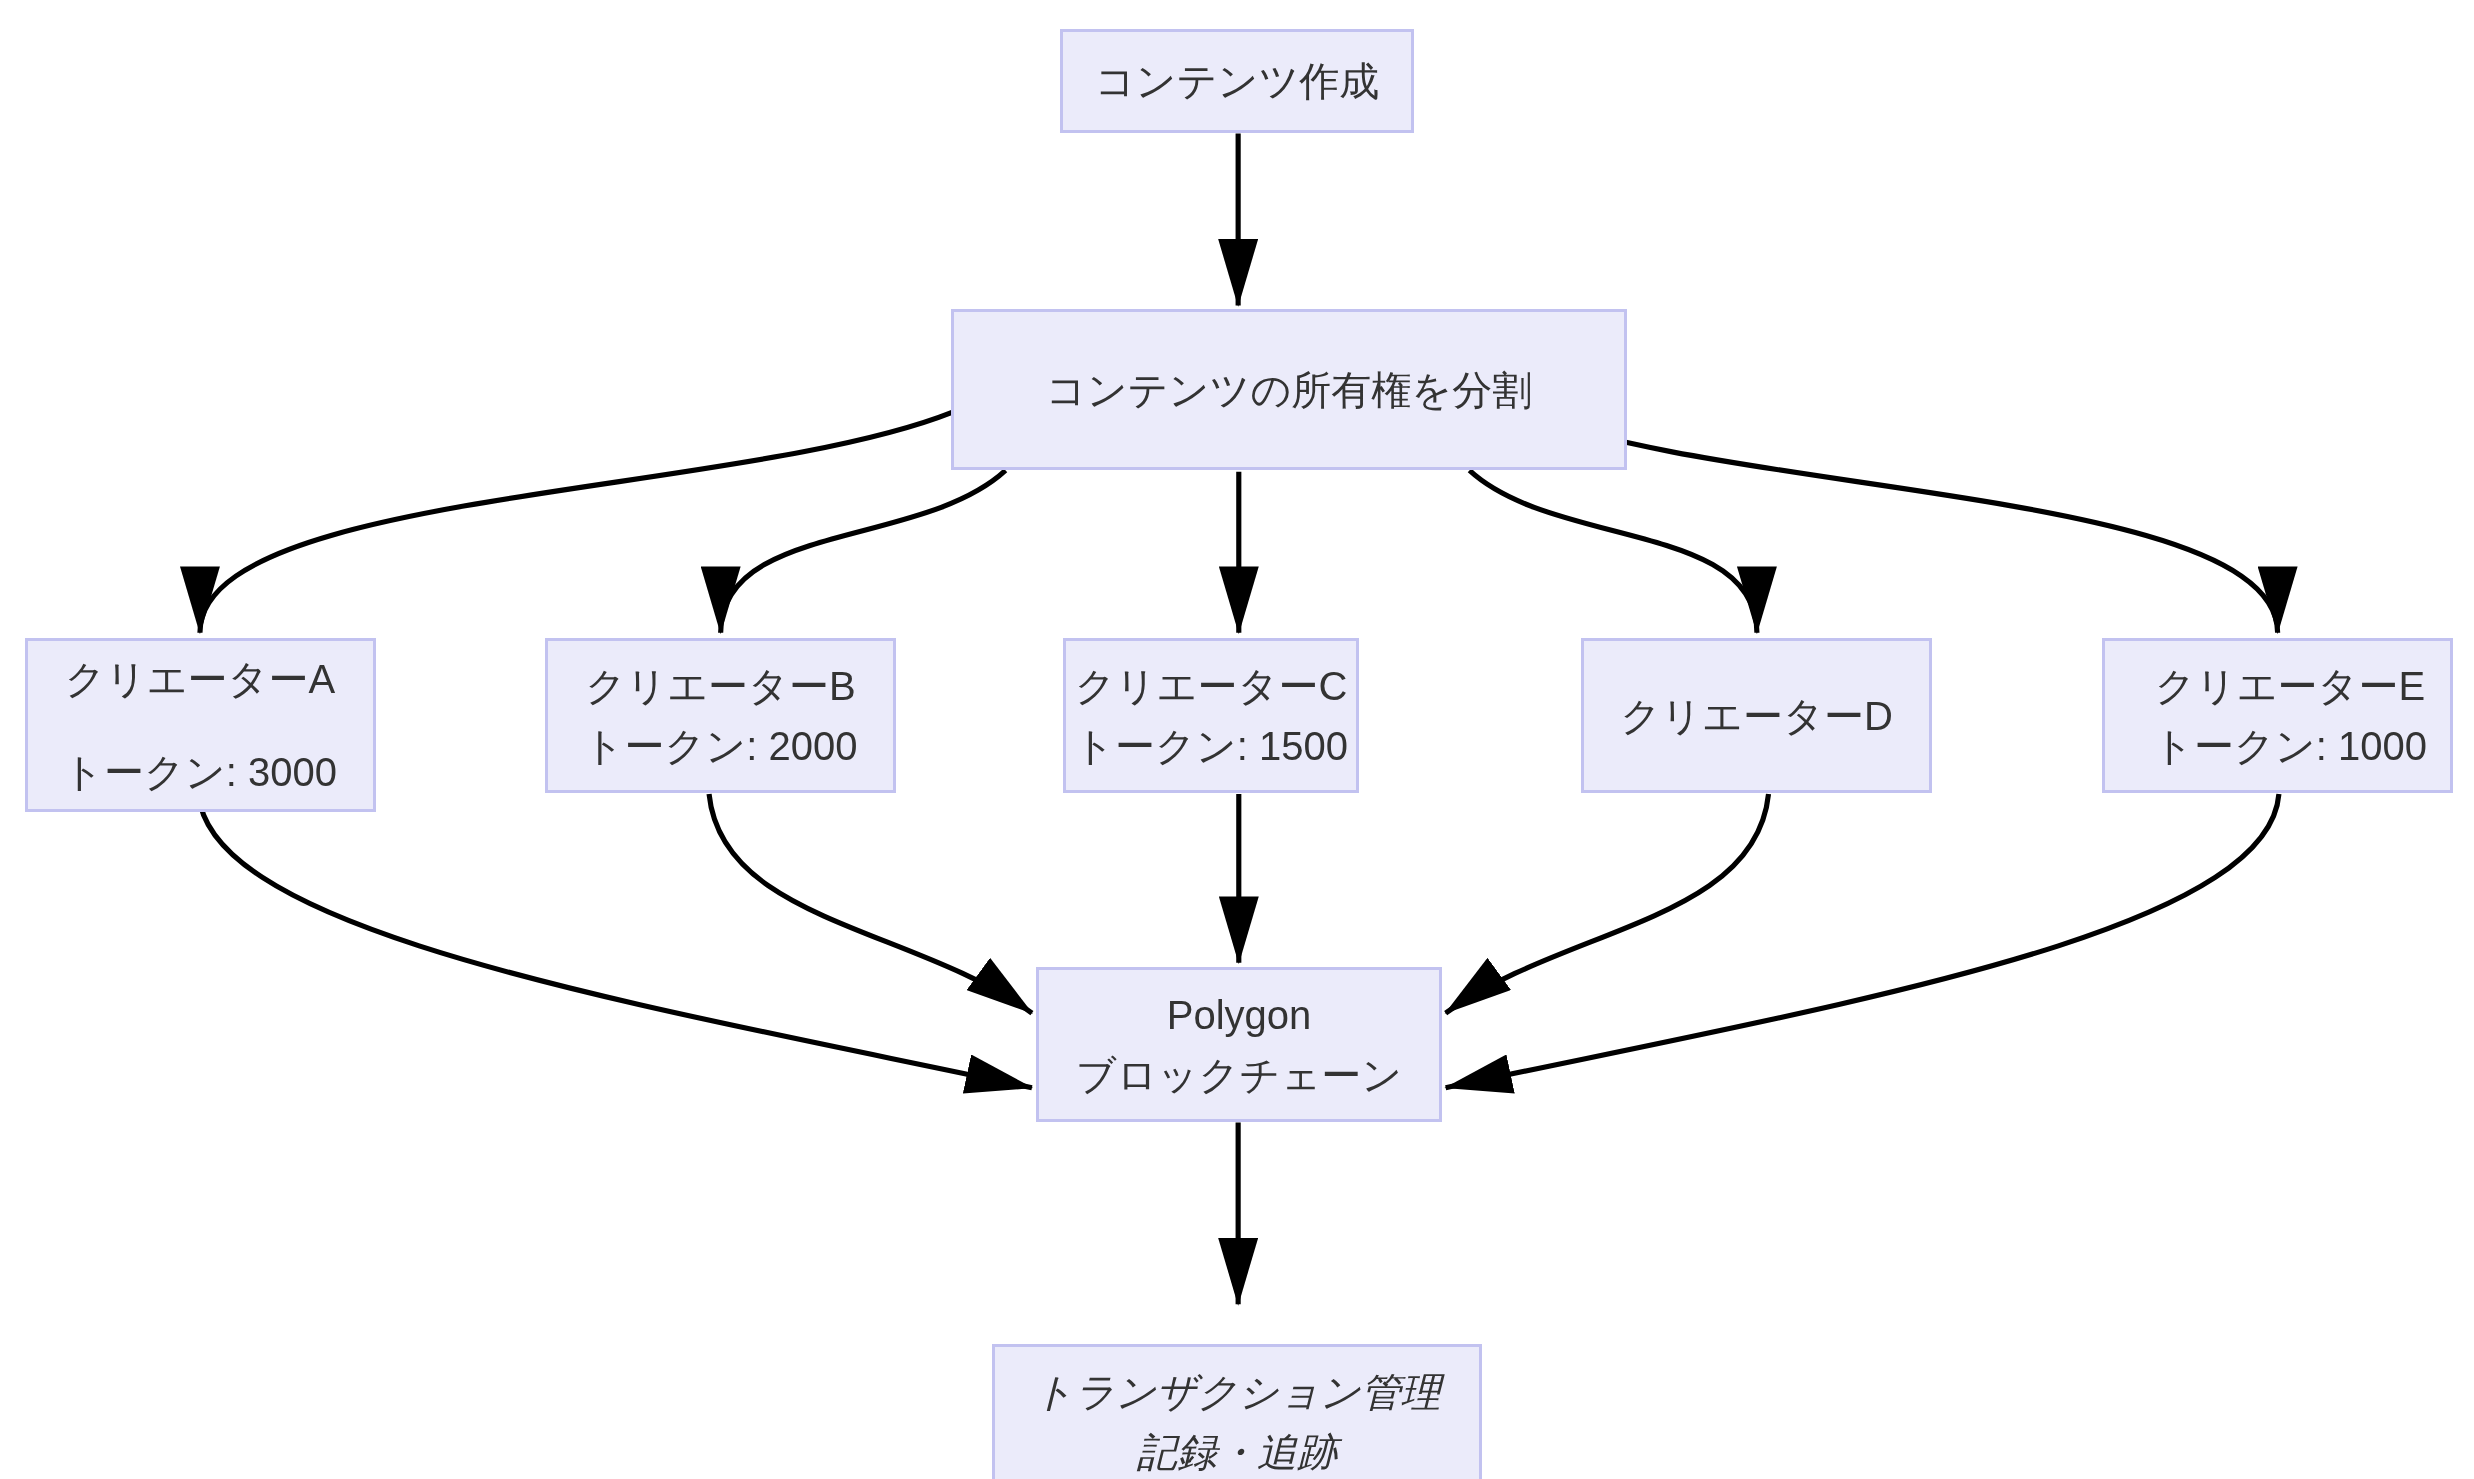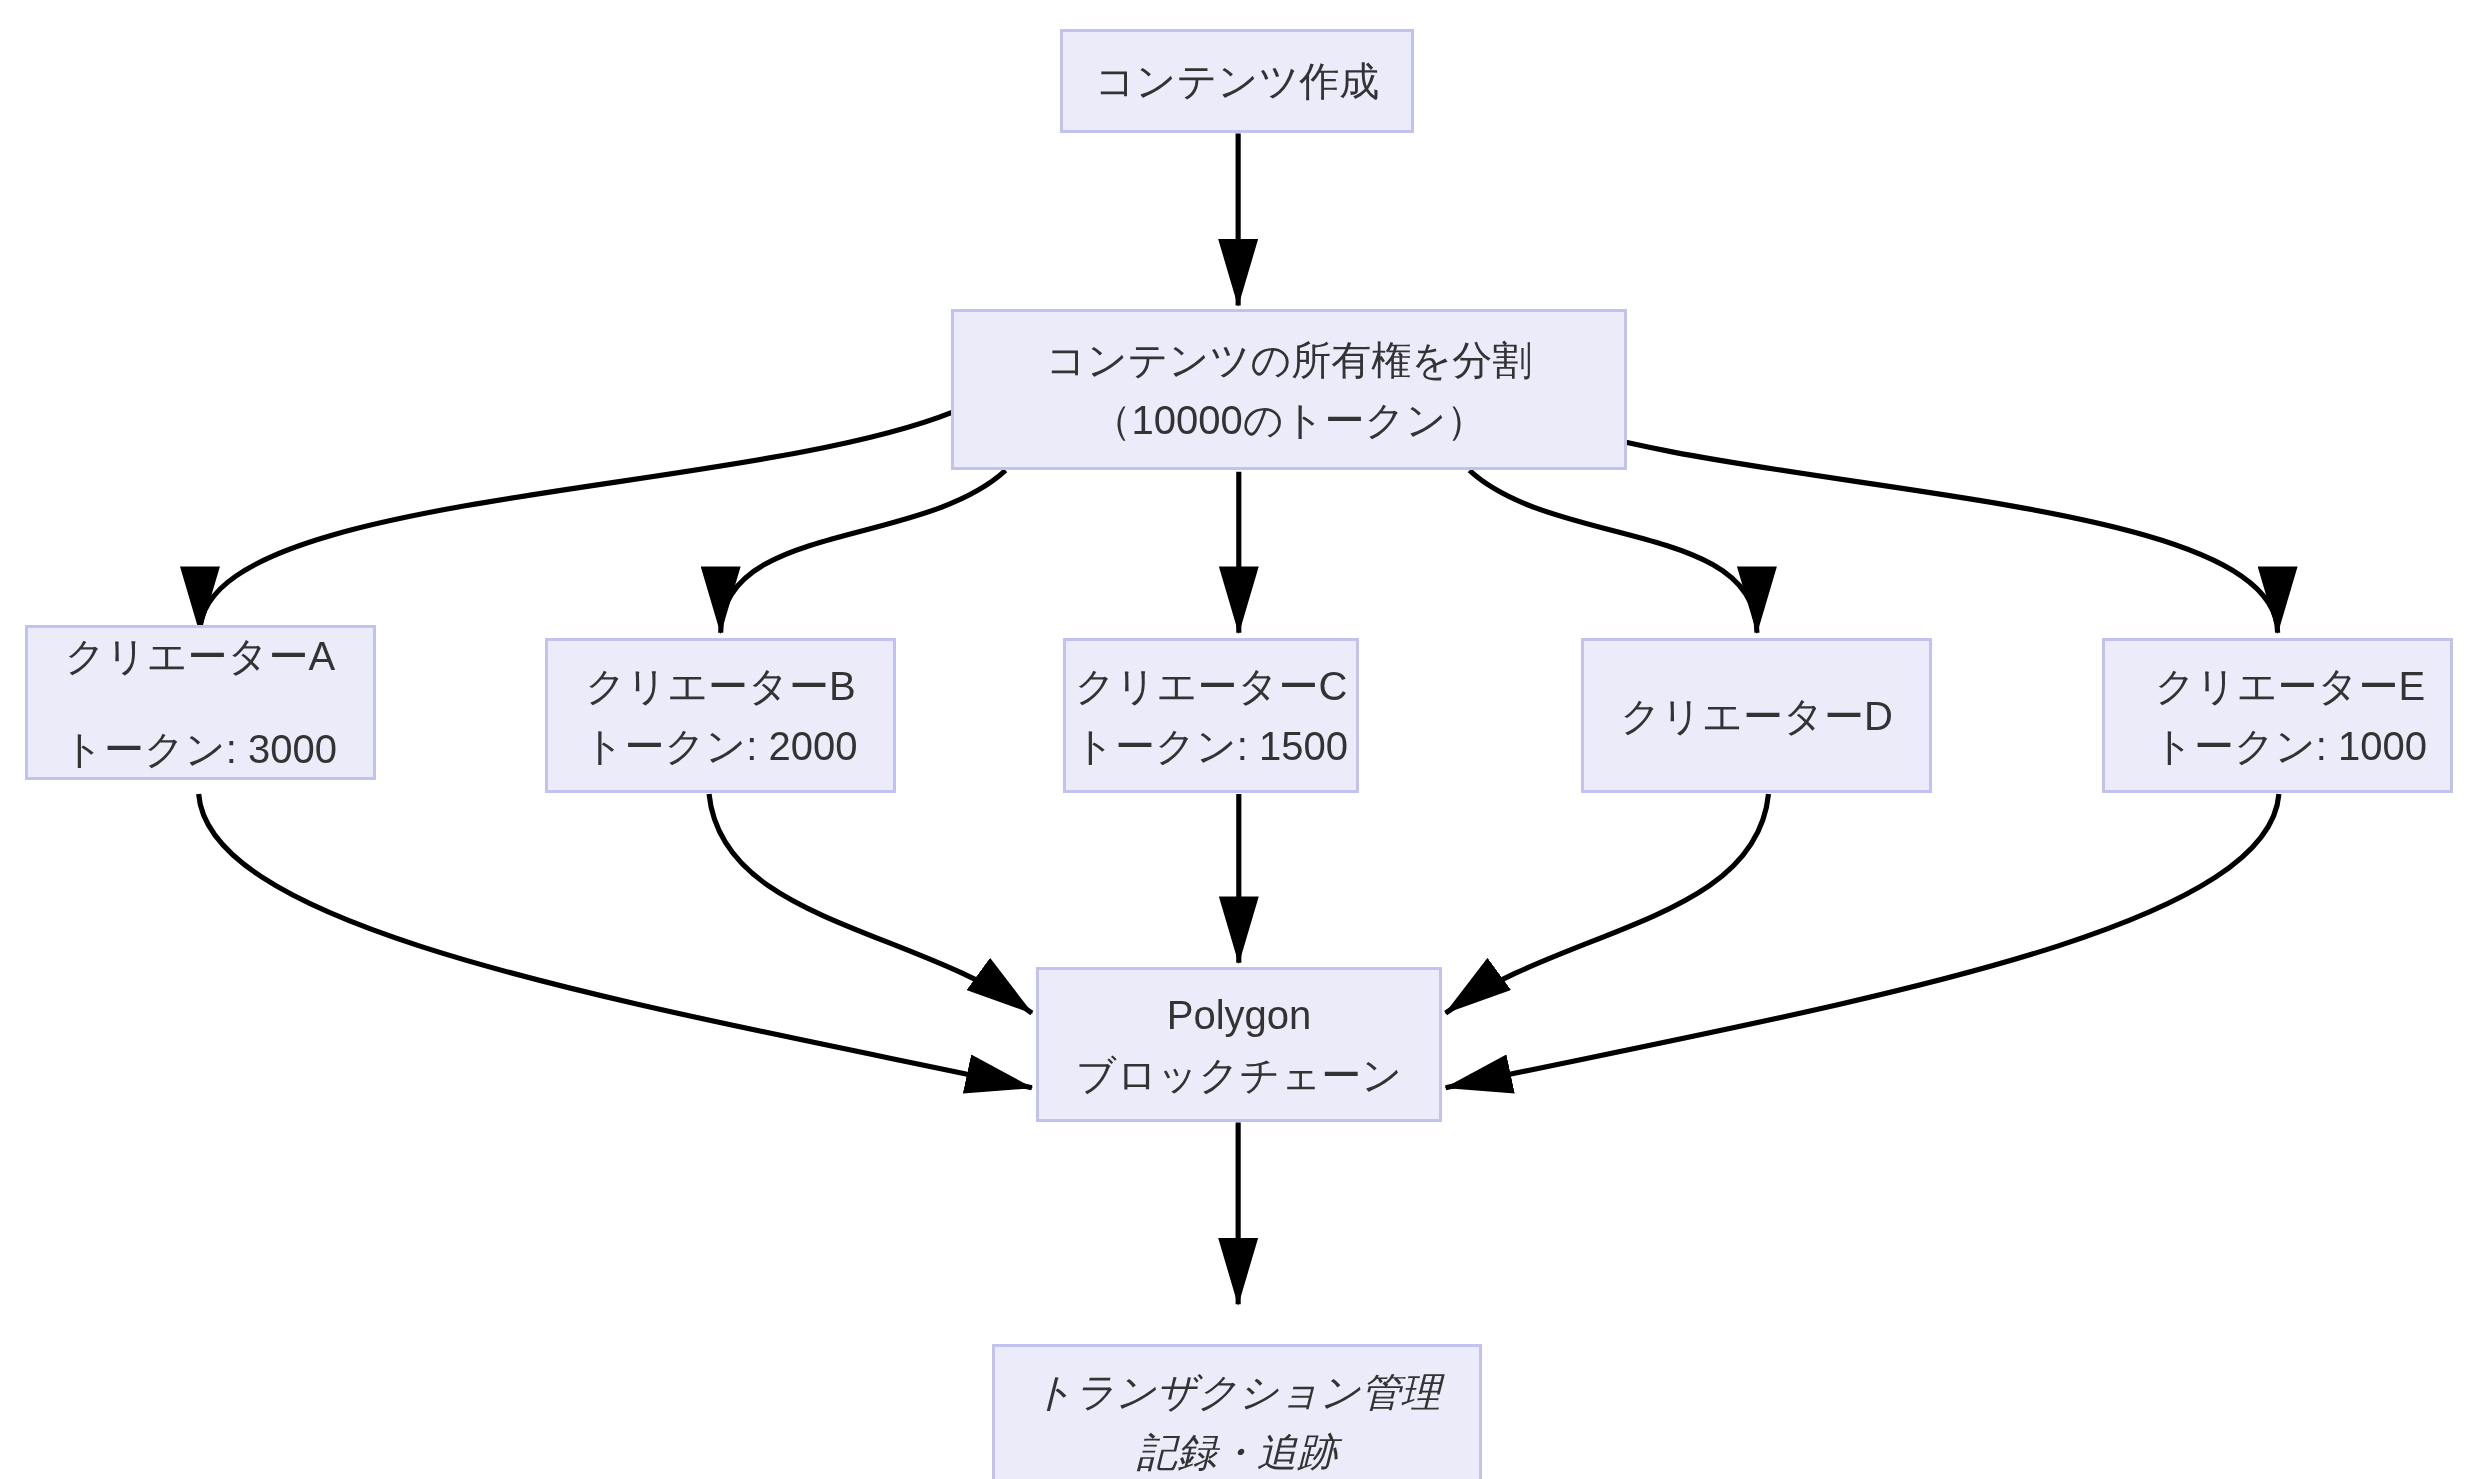--- a/index.html
+++ b/index.html
@@ -33,21 +33,21 @@
     align-items: center;
     justify-content: center;
     text-align: center;
     font-size: 40px;
     line-height: 1.5;
     white-space: nowrap;
   }
   
   .n-create { left: 1060px; top: 29px;   width: 354px; height: 104px; }
   .n-split  { left: 951px; top: 309px;  width: 676px; height: 161px; }
-  .n-a      { left: 24.5px;   top: 625px;  width: 351px; height: 155px; gap: 33px; }
+  .n-a      { left: 24.5px;   top: 638px;  width: 351px; height: 174px; gap: 33px; }
   .n-b      { left: 545px;  top: 638px;  width: 351px; height: 155px; }
   .n-c      { left: 1063px; top: 638px;  width: 296px; height: 155px; }
   .n-d      { left: 1581px; top: 638px;  width: 351px; height: 155px; }
   .n-e      { left: 2102px; top: 638px;  width: 351px; height: 155px; padding-left: 25px; }
   .n-poly   { left: 1036px; top: 967px; width: 406px; height: 155px; }
   .n-tx     { left: 992px; top: 1344px; width: 490px; height: 155px; font-style: italic; }
 </style>
 </head>
 <body>
 
@@ -72,21 +72,20 @@
     <path d="M 3536 1232 C 3519 1450, 2844 1560, 2243 1688" marker-end="url(#ah)"></path>
     <path d="M 1921 1742 L 1921 2024" marker-end="url(#ah)"></path>
   </svg>
 
   <div class="node n-create">
     <span>コンテンツ作成</span>
   </div>
 
   <div class="node n-split">
     <span>コンテンツの所有権を分割</span>
-    <span>（10000のトークン）</span>
   </div>
 
   <div class="node n-a">
     <span>クリエーターA</span>
     <span>トークン: 3000</span>
   </div>
 
   <div class="node n-b">
     <span>クリエーターB</span>
     <span>トークン: 2000</span>

